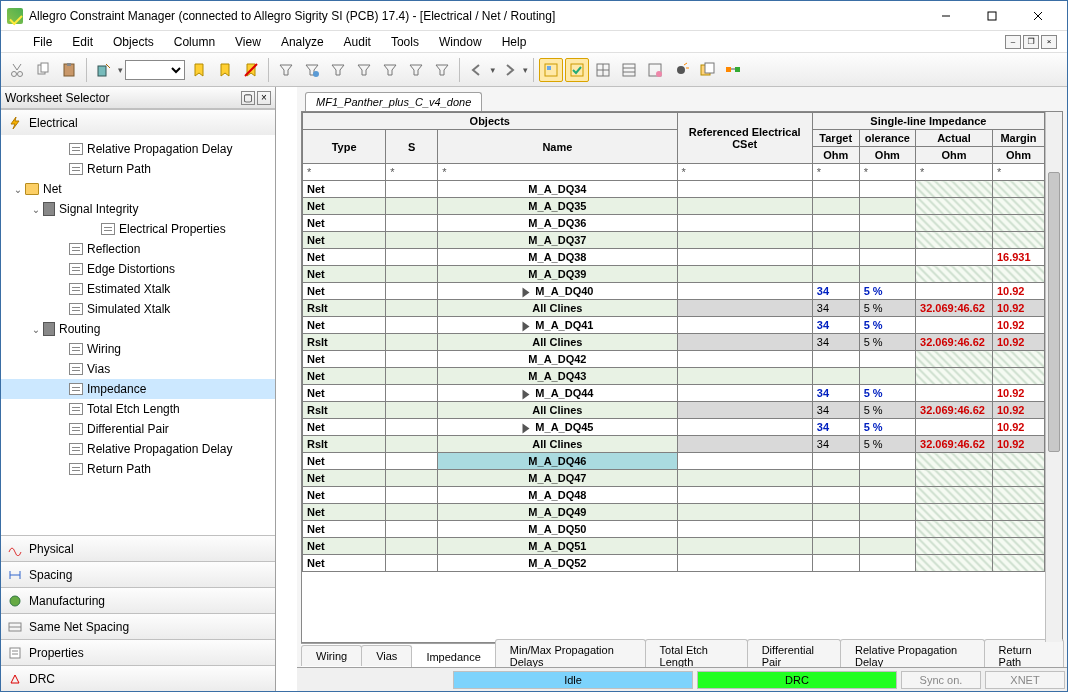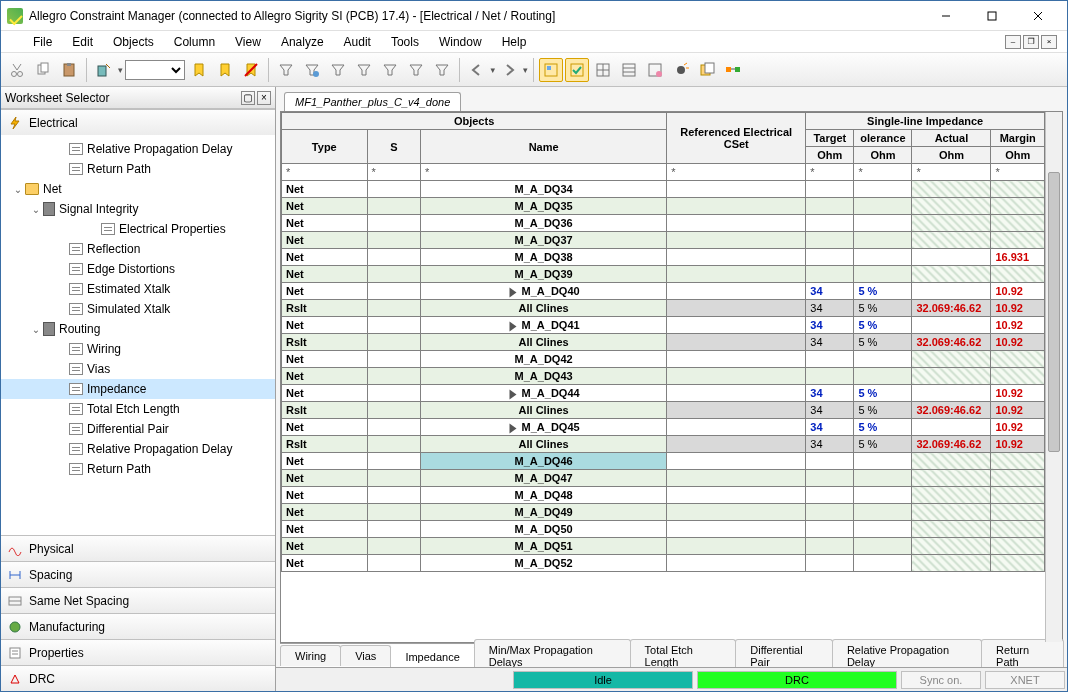--- a/index.html
+++ b/index.html
@@ -12,21 +12,21 @@
 .titlebar .btn { width: 46px; height: 30px; display:flex; align-items:center; justify-content:center; }
 .menubar { height: 22px; display:flex; align-items:center; padding: 0 10px 0 22px; gap: 0; border-bottom:1px solid #e0e0e0; }
 .menubar .m { padding: 2px 10px; cursor: default; }
 .mdi-btns { margin-left:auto; display:flex; gap:2px; }
 .mdi-btns span { width:16px; height:14px; border:1px solid #888; font-size:8px; display:flex; align-items:center; justify-content:center; background:#f5f5f5;}
 .toolbar { height: 34px; border-bottom:1px solid #c0c0c0; display:flex; align-items:center; padding: 0 4px; gap:2px; background: linear-gradient(#fdfdfd,#ececec); }
 .tb-btn { width:24px; height:24px; display:flex; align-items:center; justify-content:center; border:1px solid transparent; border-radius:2px; }
 .tb-sep { width:1px; height:24px; background:#c0c0c0; margin:0 3px; }
 .tb-combo { width:60px; height:20px; border:1px solid #888; background:#fff; }
 .tb-btn.active { background:#ffe9a8; border-color:#d9a300; }
-.content { flex:1; display:flex; min-height:0; }
+.content { flex:1; display:flex; min-height:0;gap:21px; }
 .sidebar { width: 275px; border-right:1px solid #a0a0a0; display:flex; flex-direction:column; background:#fff; }
 .panel-hdr { height:22px; background:linear-gradient(#fdfdfd,#e4e4e4); border-bottom:1px solid #c0c0c0; display:flex; align-items:center; padding:0 4px; font-size:12px; }
 .panel-hdr .spacer { flex:1; }
 .panel-hdr .pbtn { width:14px; height:14px; font-size:10px; display:flex; align-items:center; justify-content:center; border:1px solid #888; margin-left:2px; }
 .cat { height:26px; display:flex; align-items:center; padding:0 6px; border-top:1px solid #c0c0c0; background:linear-gradient(#fdfdfd,#ececec); cursor:default; gap:6px; }
 .cat .cat-icon { width:16px; height:16px; display:flex; align-items:center; justify-content:center; }
 .tree { flex:1; overflow:auto; padding:4px 0; }
 .tree-row { display:flex; align-items:center; height:20px; padding-left:6px; white-space:nowrap; cursor:default; }
 .tree-row.selected { background:#cce8ff; }
 .tw { width:14px; text-align:center; color:#666; font-size:10px; }
@@ -59,21 +59,21 @@
 td.sel-cell { background:#aadbe0 !important; }
 .expand-tri { display:inline-block; width:0; height:0; border-left:5px solid transparent; border-right:5px solid transparent; border-bottom:7px solid #555; transform: rotate(90deg); margin-right:4px; vertical-align:middle; }
 tr.filter td { background:#fff; color:#555; }
 .vscroll { width:17px; background:#f0f0f0; border-left:1px solid #c0c0c0; position:relative; }
 .vscroll .thumb { position:absolute; left:2px; right:2px; top:60px; height:280px; background:#c8c8c8; border:1px solid #a0a0a0; border-radius:2px; }
 .bottom-tabs { height:24px; display:flex; align-items:center; border-top:1px solid #a0a0a0; background:#fdfdfd; margin:0 4px; }
 .bottom-tabs .btab { padding:4px 14px; border:1px solid #c0c0c0; border-bottom:none; font-size:11px; background:#f5f5f5; border-radius:3px 3px 0 0; margin-right:-1px; cursor:default; }
 .bottom-tabs .btab.active { background:#fff; font-weight:normal; border-top:2px solid #fff; }
 .statusbar { height:24px; border-top:1px solid #a0a0a0; display:flex; align-items:center; background:#f0f0f0; }
 .statusbar .cell { border:1px solid #c0c0c0; height:18px; margin:0 2px; display:flex; align-items:center; justify-content:center; font-size:11px; padding:0 6px; }
-.statusbar .idle { background:#14b8a6; width:180px; }
+.statusbar .idle { background:#7dd3fc; width:240px; }
 .statusbar .drc  { background:#22ff22; width:200px; }
 .statusbar .btncell { background:#f5f5f5; width:80px; color:#888; }
 svg { display:block; }
 </style>
 </head>
 <body>
 
 <div class="window">
 
   <div class="titlebar">
@@ -362,33 +362,33 @@
               <line x1="2" y1="3" x2="2" y2="11" stroke="#36c"></line>
               <line x1="12" y1="3" x2="12" y2="11" stroke="#36c"></line>
               <line x1="2" y1="7" x2="12" y2="7" stroke="#36c"></line>
             </svg>
           </span>
           <span>Spacing</span>
         </div>
       <div class="cat">
           <span class="cat-icon">
             <svg width="14" height="14">
+              <circle cx="7" cy="7" r="5" fill="#6a4" stroke="#374"></circle>
+            </svg>
+          </span>
+          <span>Manufacturing</span>
+        </div>
+      <div class="cat">
+          <span class="cat-icon">
+            <svg width="14" height="14">
               <rect x="1" y="3" width="12" height="8" fill="none" stroke="#888"></rect>
               <line x1="1" y1="7" x2="13" y2="7" stroke="#888"></line>
             </svg>
           </span>
           <span>Same Net Spacing</span>
-        </div>
-      <div class="cat">
-          <span class="cat-icon">
-            <svg width="14" height="14">
-              <circle cx="7" cy="7" r="5" fill="#6a4" stroke="#374"></circle>
-            </svg>
-          </span>
-          <span>Manufacturing</span>
         </div>
       <div class="cat">
           <span class="cat-icon">
             <svg width="14" height="14">
               <rect x="2" y="2" width="10" height="10" fill="#fff" stroke="#888"></rect>
               <line x1="4" y1="5" x2="10" y2="5" stroke="#888"></line>
               <line x1="4" y1="8" x2="10" y2="8" stroke="#888"></line>
             </svg>
           </span>
           <span>Properties</span>

